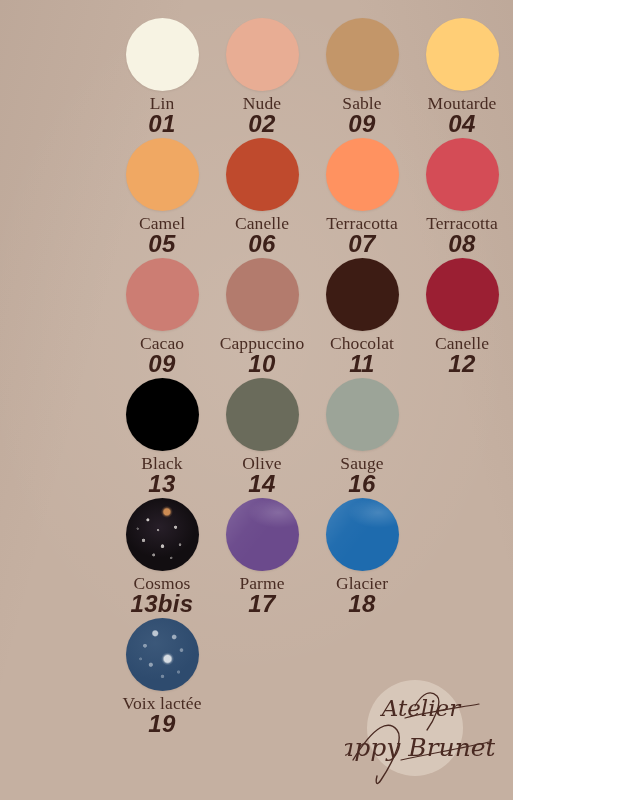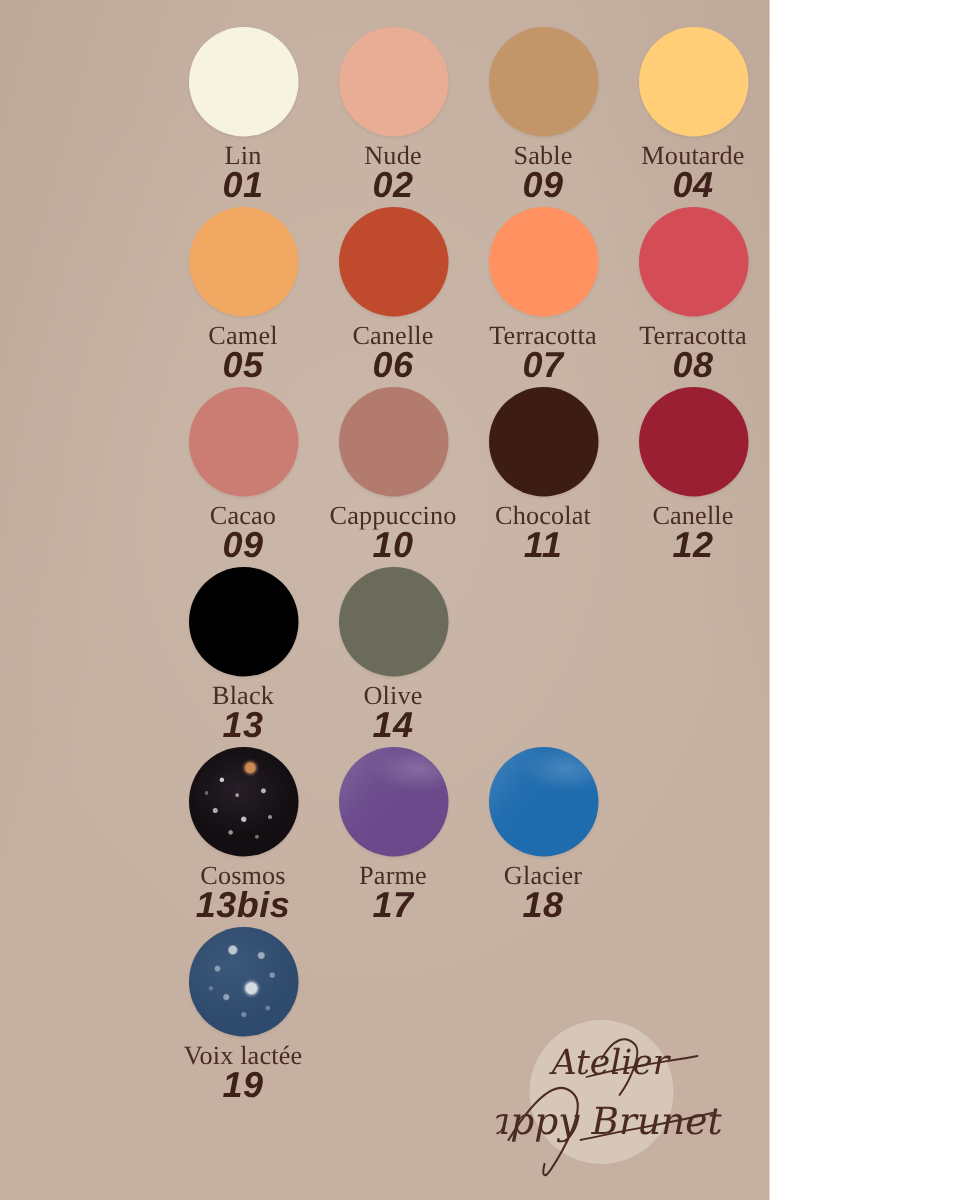--- a/index.html
+++ b/index.html
@@ -146,21 +146,21 @@
     position: absolute;
     inset: 0;
     background-image:
       linear-gradient(128deg, rgba(255,255,255,0.16) 0%, rgba(255,255,255,0.02) 34%, rgba(255,255,255,0) 52%),
       radial-gradient(ellipse 60% 30% at 72% 20%, rgba(255,255,255,0.18) 0%, rgba(255,255,255,0) 70%);
   }
 
   
   #brand-logo {
     position: absolute;
-    right: 32px;
+    right: 18px;
     bottom: 8px;
     width: 150px;
     height: 128px;
   }
   #brand-logo .logo-disc {
     position: absolute;
     left: 22px;
     top: 16px;
     width: 96px;
     height: 96px;
@@ -257,20 +257,25 @@
     <div class="swatch-row">
       <div class="swatch-cell">
         <div class="swatch-dot" style="background-color: rgb(0, 0, 0);"></div>
         <div class="swatch-name">Black</div>
         <div class="swatch-num">13</div>
       </div>
       <div class="swatch-cell">
         <div class="swatch-dot" style="background-color: rgb(106, 107, 91);"></div>
         <div class="swatch-name">Olive</div>
         <div class="swatch-num">14</div>
+      </div>
+      <div class="swatch-cell">
+        <div class="swatch-dot" style="background-color: rgb(156, 164, 152);"></div>
+        <div class="swatch-name">Sauge</div>
+        <div class="swatch-num">16</div>
       </div>
     </div>
 
     <div class="swatch-row">
       <div class="swatch-cell">
         <div class="swatch-dot tex-cosmos" style="background-color: rgb(18, 14, 17);"></div>
         <div class="swatch-name">Cosmos</div>
         <div class="swatch-num">13bis</div>
       </div>
       <div class="swatch-cell">

